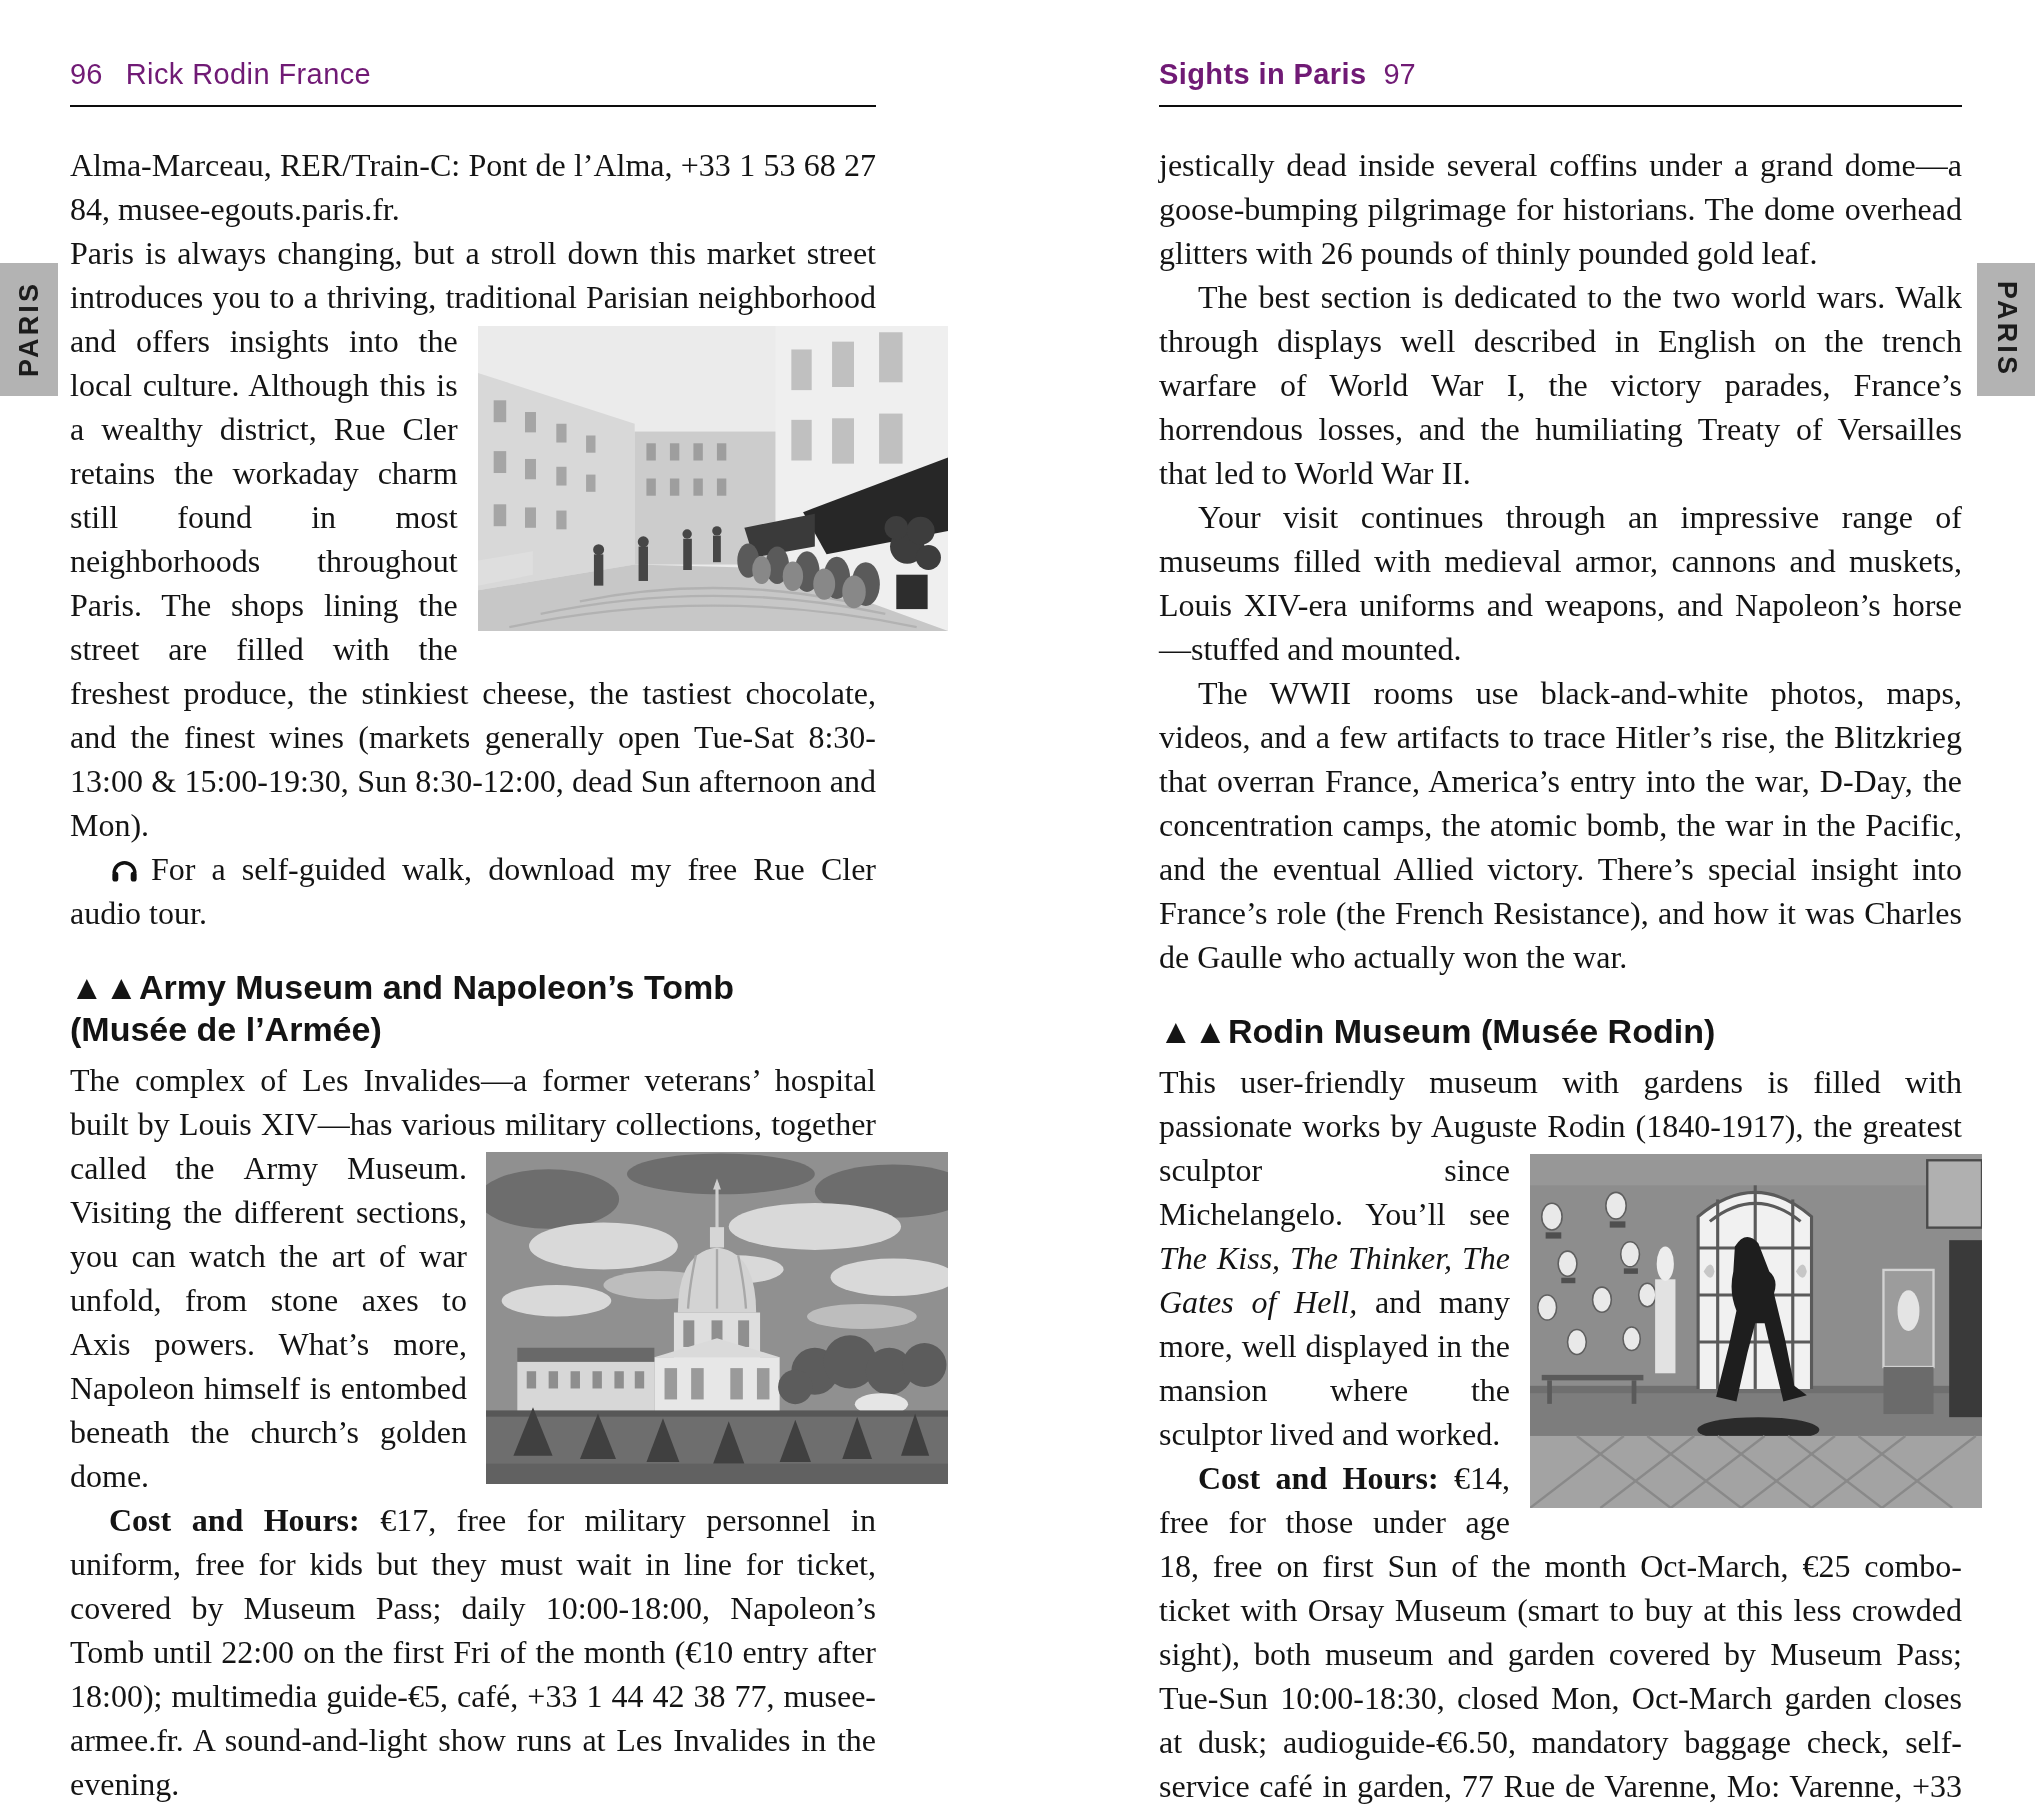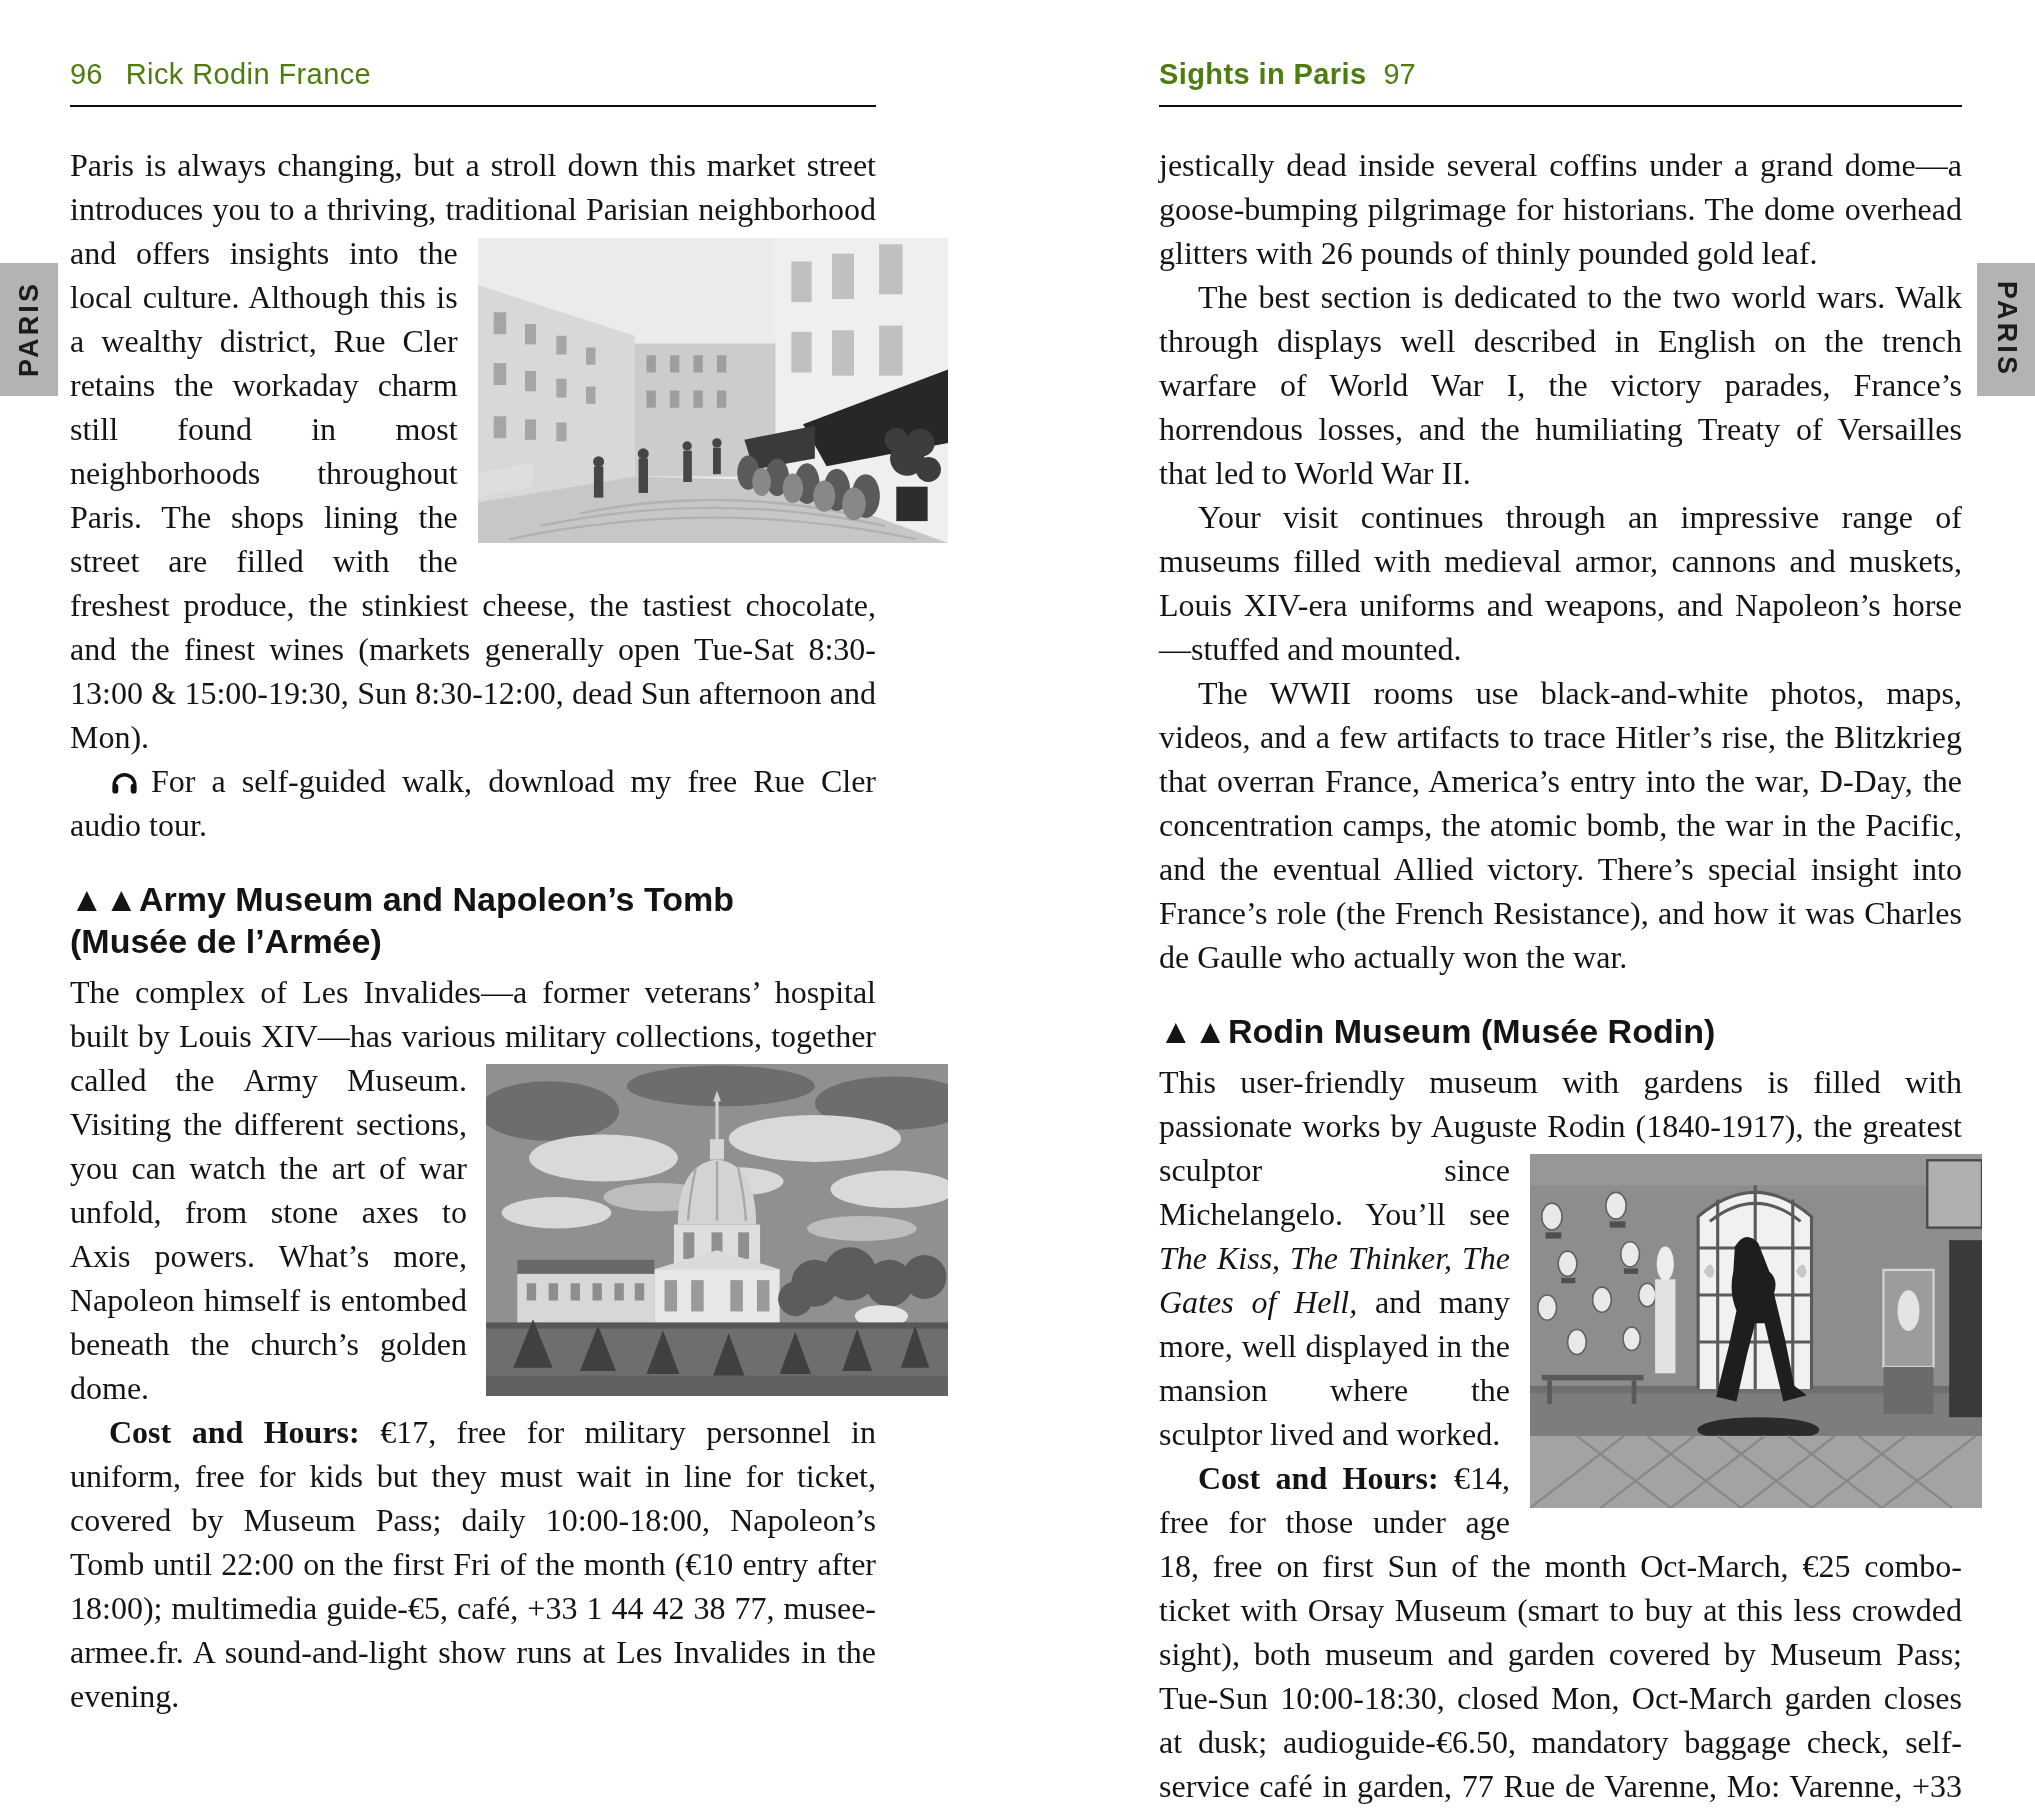--- a/index.html
+++ b/index.html
@@ -14,21 +14,21 @@
   .tab .tab-label{font-family:"Liberation Sans",sans-serif;font-weight:700;
        font-size:27px;letter-spacing:3.1px;color:#1c1c1c;writing-mode:vertical-rl;}
   .tab-left .tab-label{transform:rotate(180deg);}
 
   
   .page{position:absolute;top:58px;}
   .page-left{left:70px;width:806px;}
   .page-right{left:1159px;width:803px;}
 
   .runhead-row{display:flex;align-items:baseline;height:38px;
-       font-family:"Liberation Sans",sans-serif;font-size:29px;color:#4d7c0f;}
+       font-family:"Liberation Sans",sans-serif;font-size:29px;color:#701a75;}
   .page-right .runhead-row{}
   .runhead-row .pagenum{font-weight:400;}
   .page-left .runhead-row .pagenum{margin-right:23.5px;}
   .page-right .runhead-row .pagenum{margin-left:17px;}
   .page-left .runhead-row .runhead{font-weight:400;letter-spacing:0.4px;}
   .page-right .runhead-row .runhead{font-weight:700;letter-spacing:0.4px;}
   .rule{border-top:2.3px solid #0d0d0d;margin-top:9.4px;}
 
   .content{margin-top:36px;font-size:32px;line-height:44px;text-align:justify;}
   .content p{margin:0;}
@@ -66,20 +66,21 @@
 
 <div class="page page-left">
   <div class="runhead-row">
     <span class="pagenum">96</span>
     <span class="runhead">Rick Rodin France</span>
   </div>
   <div class="rule"></div>
 
   <div class="content">
 
+    <p class="noindent">Alma-Marceau, RER/Train-C: Pont de l’Alma, +33 1 53 68 27 84, musee-egouts.paris.fr.</p>
 
 
     <p class="noindent"><span>Paris is always changing, but a stroll down this market street introduces you to a thriving, traditional Parisian neighborhood and </span><span class="photo photo-rue">
           <svg viewBox="0 0 600 390" preserveAspectRatio="none">
           <rect x="0" y="0" width="600" height="390" fill="#ebebeb"></rect>
           <polygon points="0,60 200,125 200,305 0,338" fill="#d8d8d8"></polygon>
           <g fill="#a5a5a5">
             <rect x="20" y="95" width="16" height="28"></rect>
               <rect x="60" y="110" width="14" height="26"></rect>
             <rect x="100" y="125" width="13" height="24"></rect>

